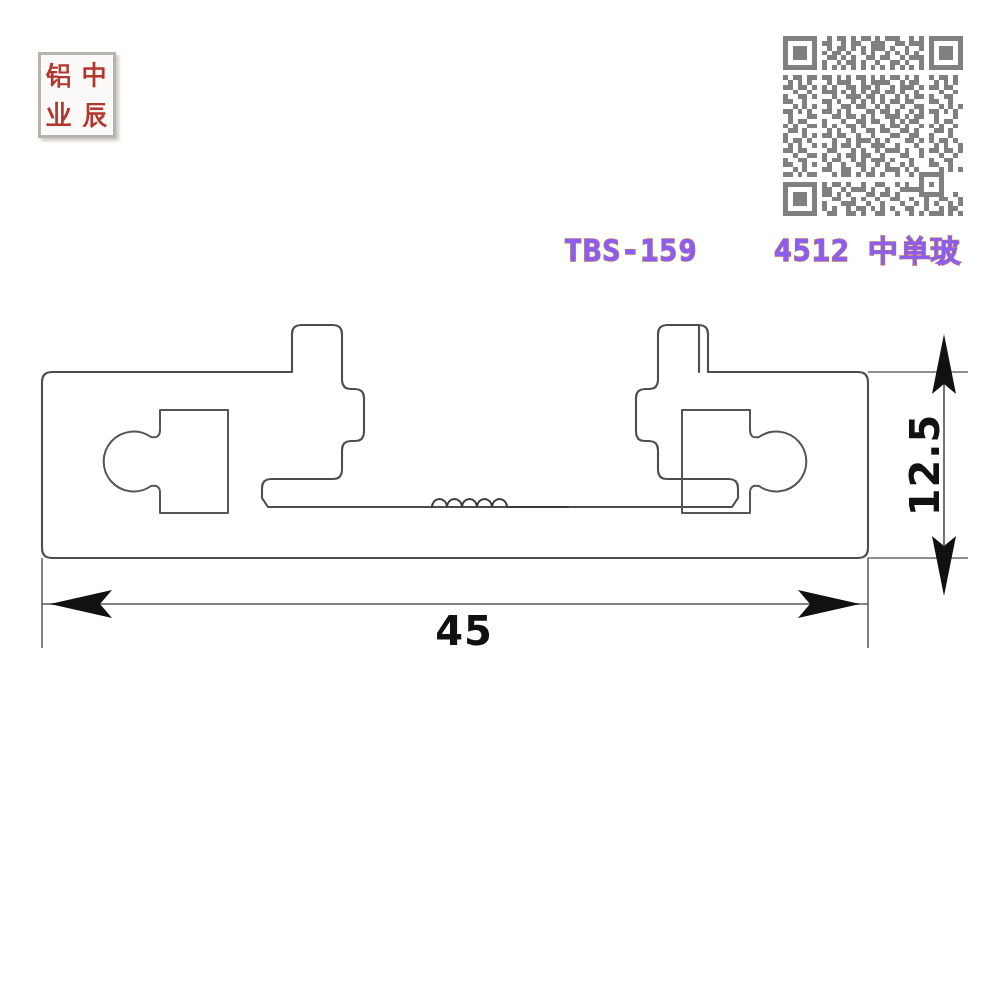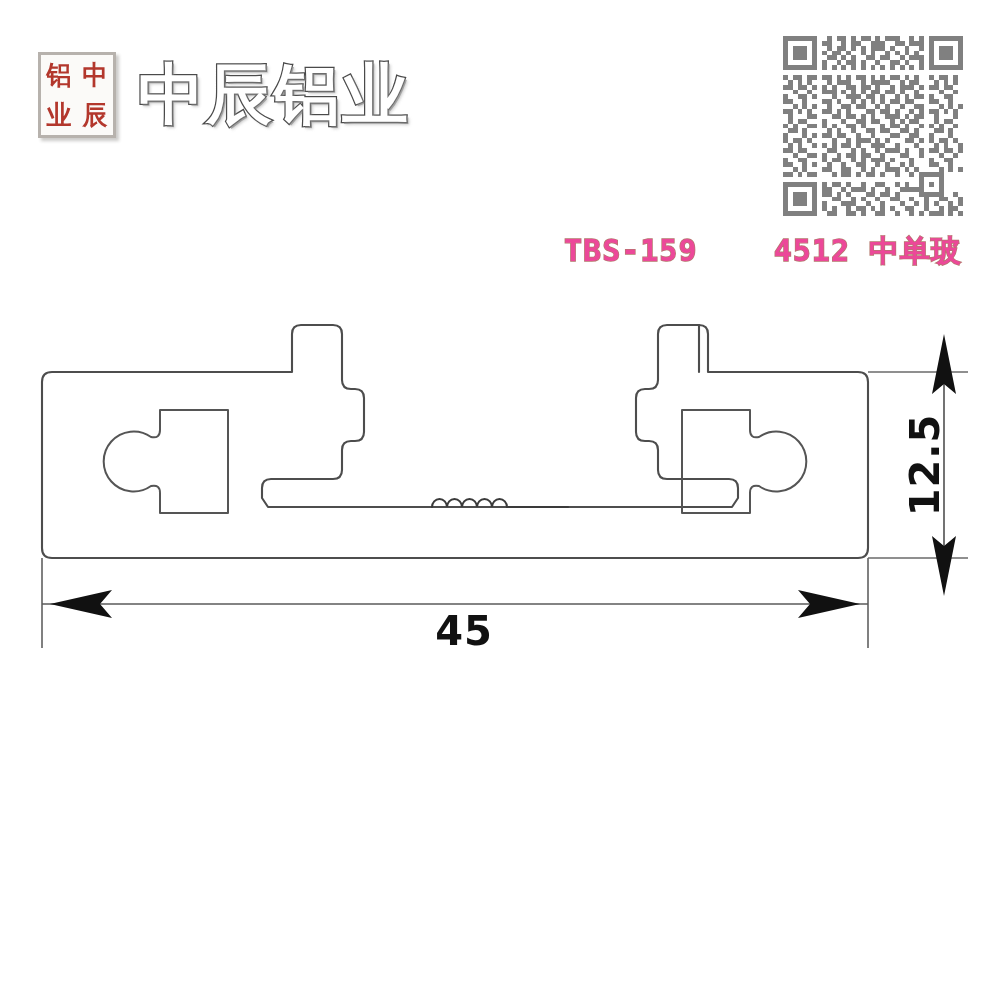--- a/index.html
+++ b/index.html
@@ -87,21 +87,21 @@
   #product-code-line {
     position: absolute;
     left: 0;
     top: 231px;
     width: 962px;
     text-align: right;
     font-family: "DejaVu Sans Mono", "Liberation Mono", monospace;
     font-size: 30px;
     font-weight: bold;
     letter-spacing: 1px;
-    color: #ec4899;
+    color: #8b5cf6;
     -webkit-text-stroke: 1.4px #b4776c;
     paint-order: stroke fill;
     white-space: pre;
   }
 
   
   #drawing-area {
     position: absolute;
     left: 0;
     top: 0;
@@ -157,21 +157,20 @@
 
   <div id="brand-block">
 
     <div id="seal-stamp">
       <span class="seal-char">铝</span>
       <span class="seal-char">中</span>
       <span class="seal-char">业</span>
       <span class="seal-char">辰</span>
     </div>
 
-    <div id="company-name">中辰铝业</div>
   </div>
 
   <svg id="qr-code" viewBox="0 0 37 37" shape-rendering="crispEdges" aria-label="QR code">
     <rect x="0" y="0" width="37" height="37" fill="#ffffff"></rect>
     <g fill="#808080">
 
       <rect x="0" y="0" width="7" height="1"></rect>
         <rect x="0" y="6" width="7" height="1"></rect>
       <rect x="0" y="0" width="1" height="7"></rect>
         <rect x="6" y="0" width="1" height="7"></rect>

